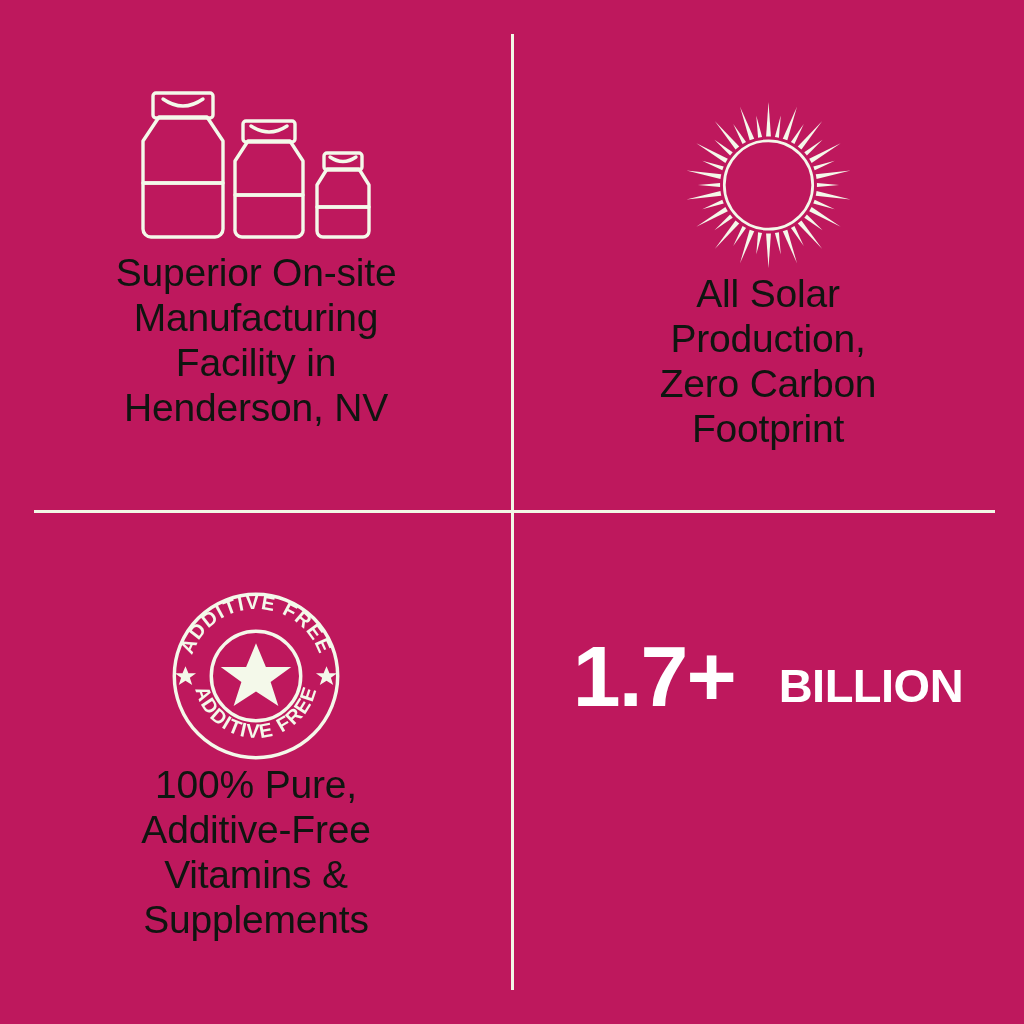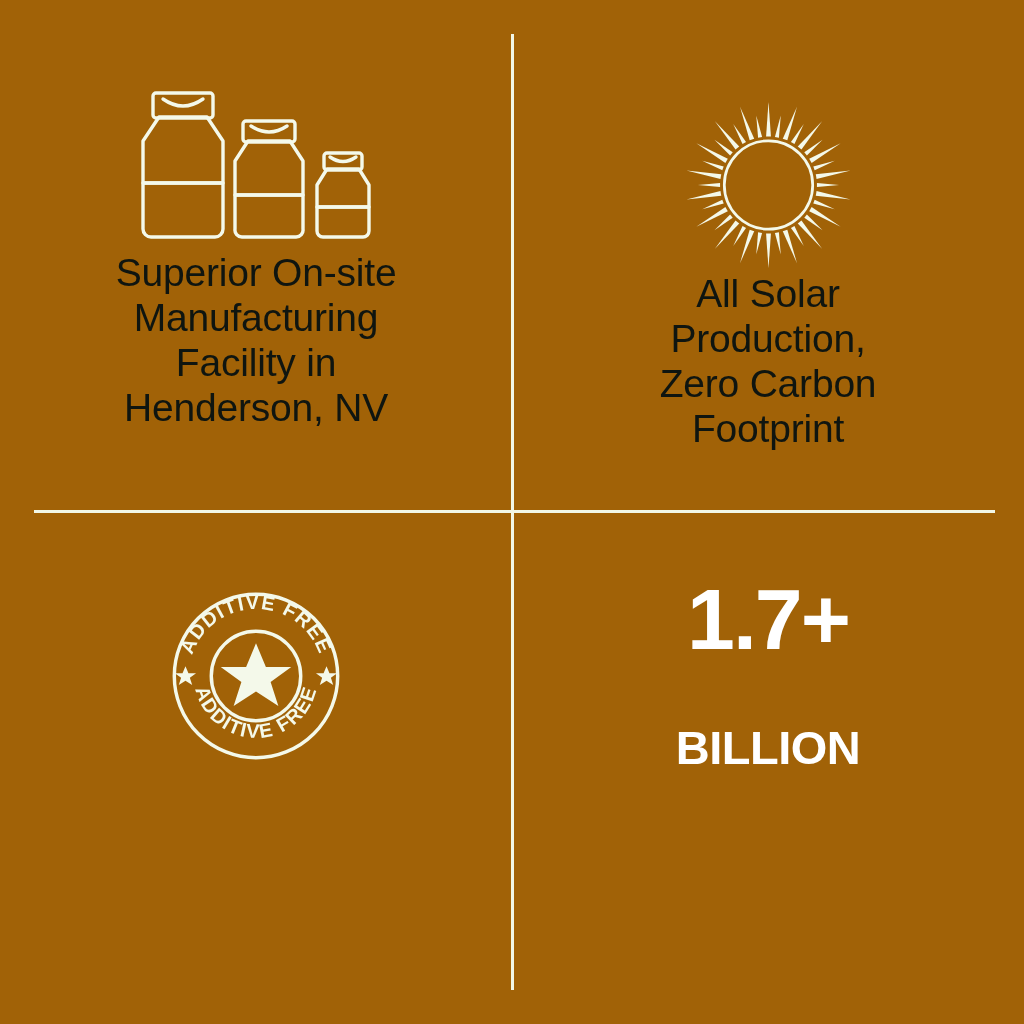--- a/index.html
+++ b/index.html
@@ -4,21 +4,21 @@
 <style>
   html, body {
     margin: 0;
     padding: 0;
     background: #ffffff;
   }
   #infographic {
     position: relative;
     width: 1024px;
     height: 1024px;
-    background: #a16207;
+    background: #be185d;
     overflow: hidden;
     font-family: "Liberation Sans", sans-serif;
   }
 
   
   .divider-v {
     position: absolute;
     left: 511px;
     top: 34px;
     width: 3px;
@@ -65,23 +65,22 @@
     line-height: 45px;
     font-weight: 400;
     letter-spacing: -0.2px;
     white-space: pre-line;
   }
 
   
   .stat-wrap {
     height: 172px;
     display: flex;
-    flex-direction: column;
+    flex-direction: row;
     align-items: center;
-    justify-content: center;
     gap: 44px;
   }
   .stat-big {
     color: #ffffff;
     font-size: 86px;
     line-height: 80px;
     font-weight: 700;
     letter-spacing: -2px;
   }
   .stat-sub {
@@ -194,20 +193,24 @@
         <polygon fill="#f4f9ea" transform="translate(18,100) scale(0.30) translate(-100,-100)" points="100,62 111.5,89.5 141,89.5 117,107 126,135 100,118 74,135 83,107 59,89.5 88.5,89.5"></polygon>
         <polygon fill="#f4f9ea" transform="translate(182,100) scale(0.30) translate(-100,-100)" points="100,62 111.5,89.5 141,89.5 117,107 126,135 100,118 74,135 83,107 59,89.5 88.5,89.5"></polygon>
         <text fill="#f4f9ea" font-family="'Liberation Sans', sans-serif" font-size="23" font-weight="700" letter-spacing="1.6">
           <textPath href="#arc-top" startOffset="50%" text-anchor="middle">ADDITIVE FREE</textPath>
         </text>
         <text fill="#f4f9ea" font-family="'Liberation Sans', sans-serif" font-size="23" font-weight="700" letter-spacing="1.6">
           <textPath href="#arc-bottom" startOffset="50%" text-anchor="middle" side="left">ADDITIVE FREE</textPath>
         </text>
       </svg>
     </div>
+    <p class="caption">100% Pure,
+Additive-Free
+Vitamins &amp;
+Supplements</p>
   </div>
 
   <div class="quad quad-br">
     <div class="stat-wrap">
       <div class="stat-big">1.7+</div>
       <div class="stat-sub">BILLION</div>
     </div>
   </div>
 
 </div>

